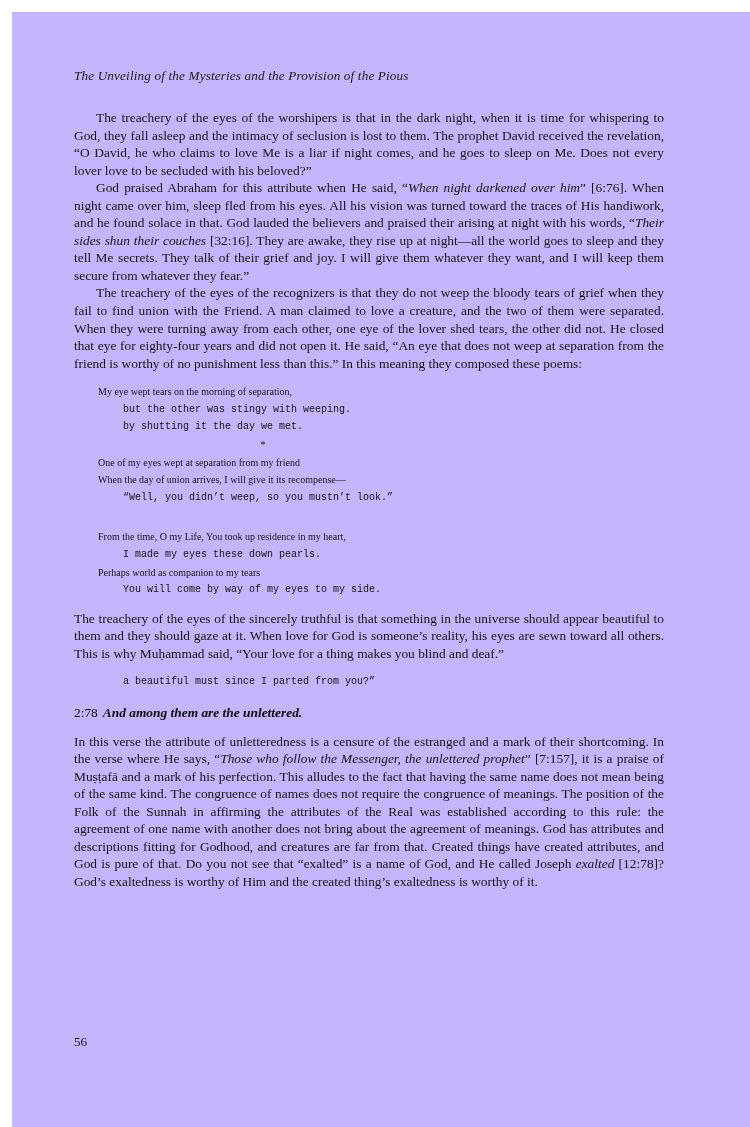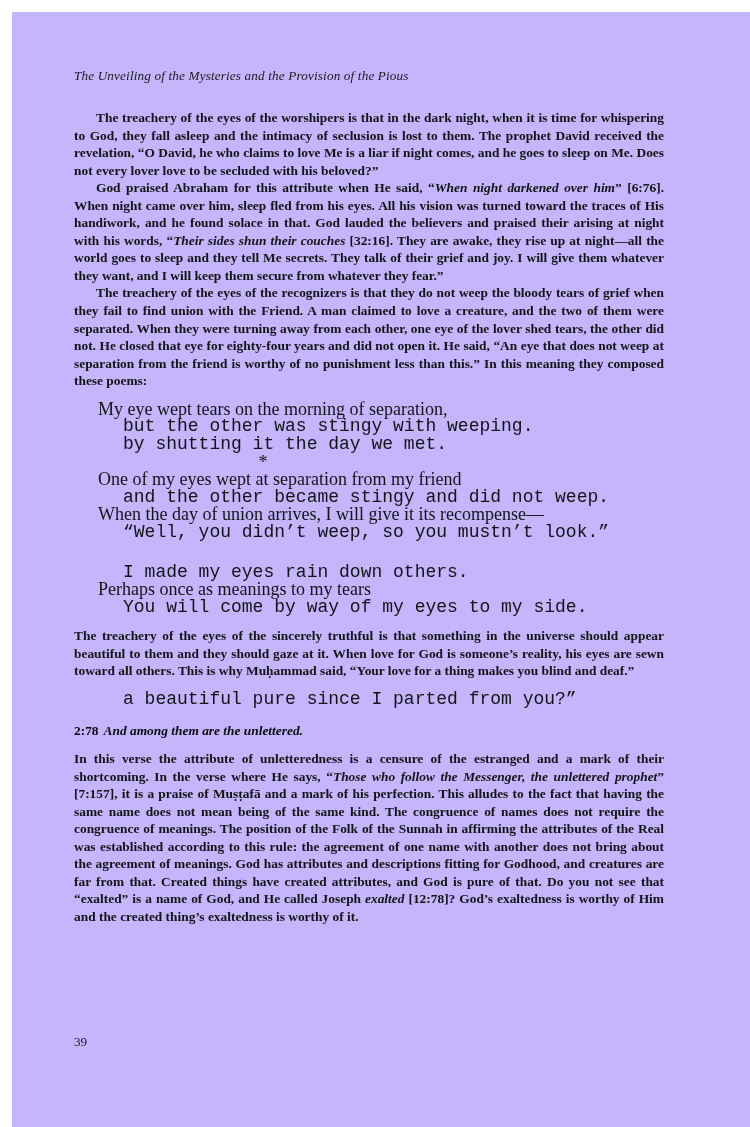--- a/index.html
+++ b/index.html
@@ -34,34 +34,33 @@
     width: 590px;
   }
   p.para {
     margin: 0 0 0 0;
     text-align: justify;
     text-justify: inter-word;
     font-size: 13.4px;
     line-height: 17.55px;
     color: #141414;
     hyphens: none;
-    font-weight: bold;
   }
   p.para.indent {
     text-indent: 22px;
   }
   p.para + p.para {
     margin-top: 0;
   }
   .gap-md { height: 11px; }
   .gap-lg { height: 13px; }
 
   .poem {
     margin: 0;
-    font-size: 18px;
+    font-size: 10px;
     line-height: 17.6px;
     color: #141414;
   }
   .poem .pl {
     margin-left: 24px;
     white-space: pre-wrap;
   }
   .poem .pl.ind {
     margin-left: 49px;
     font-family: Liberation Mono, monospace;
@@ -72,21 +71,21 @@
     text-align: center;
     line-height: 17.6px;
   }
   .verse-head {
     font-size: 13.4px;
     line-height: 17.6px;
     font-weight: bold;
     color: #0d0d0d;
   }
   .verse-head .vnum {
-    font-weight: bold;
+    font-weight: normal;
   }
   .verse-head .vtext {
     font-weight: bold;
     font-style: italic;
     margin-left: 5px;
   }
   em.q { font-style: italic; }
   .folio {
     position: absolute;
     left: 62px;
@@ -111,51 +110,51 @@
     <p class="para indent">The treachery of the eyes of the recognizers is that they do not weep the bloody tears of grief when they fail to find union with the Friend.  A man claimed to love a creature, and the two of them were separated.  When they were turning away from each other, one eye of the lover shed tears, the other did not.  He closed that eye for eighty-four years and did not open it.  He said, “An eye that does not weep at separation from the friend is worthy of no punishment less than this.”  In this meaning they composed these poems:</p>
 
     <div class="gap-md"></div>
 
     <div class="poem">
       <div class="pl">My eye wept tears on the morning of separation,</div>
       <div class="pl ind">but the other was stingy with weeping.</div>
       <div class="pl ind">by shutting it the day we met.</div>
       <div class="sep">*</div>
       <div class="pl">One of my eyes wept at separation from my friend</div>
-      <div class="pl ind">and the other became stingy and did not weep.</div>
       <div class="pl">When the day of union arrives, I will give it its recompense—</div>
       <div class="pl ind">“Well, you didn’t weep, so you mustn’t look.”</div>
     </div>
 
     <div class="gap-md"></div>
 
 
     <div class="gap-md"></div>
 
     <div class="poem">
-      <div class="pl ind">I made my eyes rain down others.</div>
-      <div class="pl">Perhaps once as meanings to my tears</div>
+      <div class="pl">From the time, O my Life, You took up residence in my heart,</div>
+      <div class="pl ind">I made my eyes these down pearls.</div>
+      <div class="pl">Perhaps world as companion to my tears</div>
       <div class="pl ind">You will come by way of my eyes to my side.</div>
     </div>
 
     <div class="gap-md"></div>
 
     <p class="para">The treachery of the eyes of the sincerely truthful is that something in the universe should appear beautiful to them and they should gaze at it.  When love for God is someone’s reality, his eyes are sewn toward all others.  This is why Muḥammad said, “Your love for a thing makes you blind and deaf.”</p>
 
     <div class="gap-md"></div>
 
     <div class="poem">
-      <div class="pl ind">a beautiful pure since I parted from you?”</div>
+      <div class="pl ind">a beautiful must since I parted from you?”</div>
     </div>
 
     <div class="gap-lg"></div>
 
     <div class="verse-head"><span class="vnum">2:78</span><span class="vtext">And among them are the unlettered.</span></div>
 
     <div class="gap-md"></div>
 
     <p class="para"><span>In this verse the attribute of unletteredness is a censure of the estranged and a mark of their shortcoming.  In the verse where He says, “</span><em class="q">Those who follow the Messenger, the unlettered prophet</em><span>” [7:157], it is a praise of Muṣṭafā and a mark of his perfection.  This alludes to the fact that having the same name does not mean being of the same kind.  The congruence of names does not require the congruence of meanings.  The position of the Folk of the Sunnah in affirming the attributes of the Real was established according to this rule:  the agreement of one name with another does not bring about the agreement of meanings.  God has attributes and descriptions fitting for Godhood, and creatures are far from that.  Created things have created attributes, and God is pure of that.  Do you not see that “exalted” is a name of God, and He called Joseph </span><em class="q">exalted</em><span> [12:78]?  God’s exaltedness is worthy of Him and the created thing’s exaltedness is worthy of it.</span></p>
 
   </div>
 
-  <div class="folio">39</div>
+  <div class="folio">56</div>
 
 </div>
 
 </body></html>

